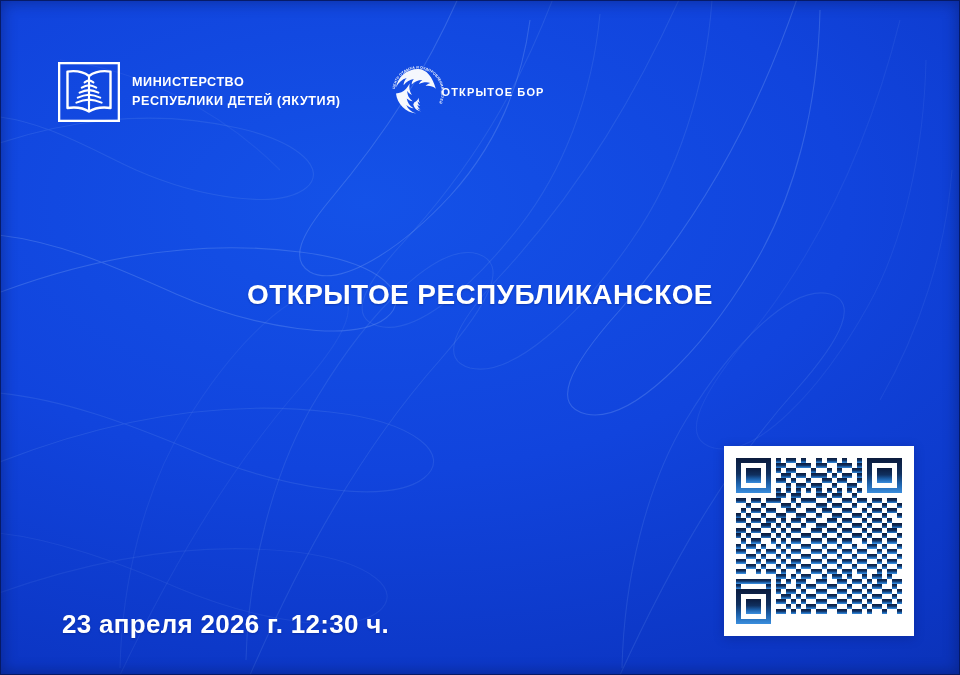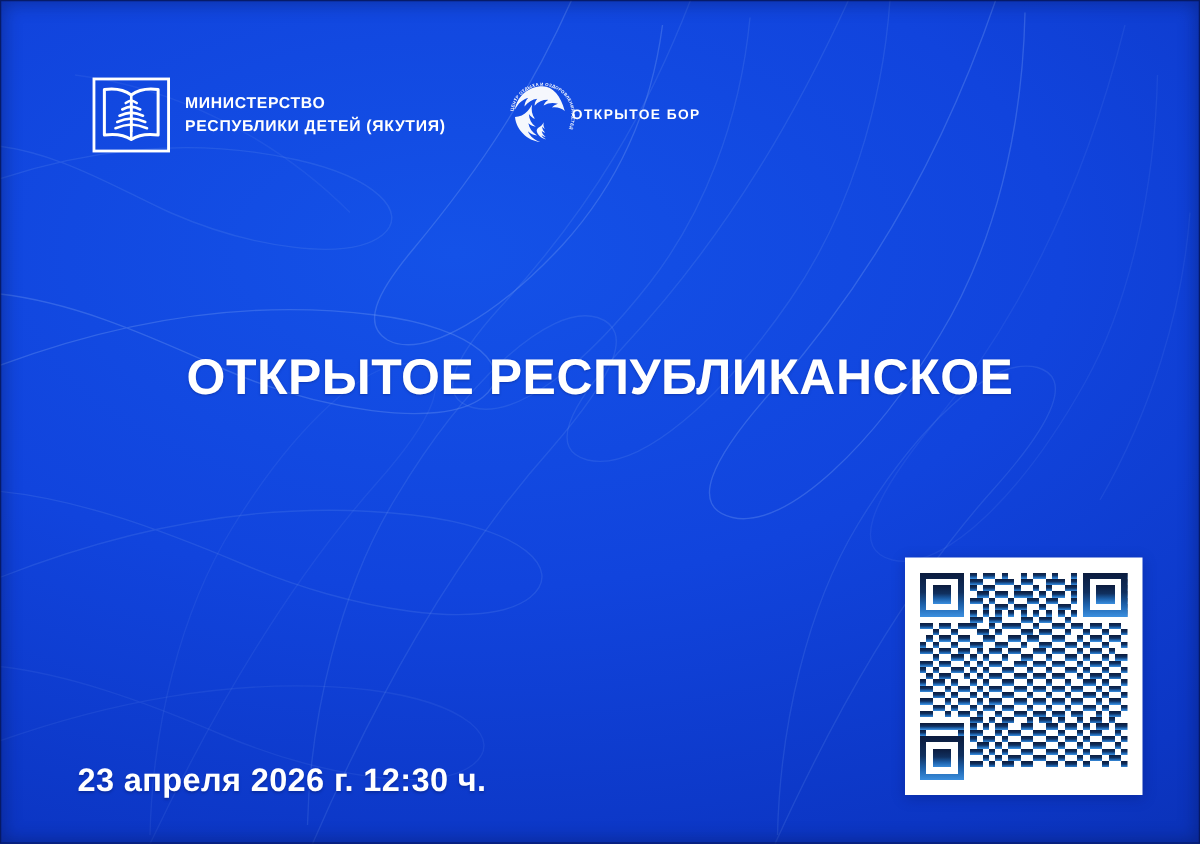--- a/index.html
+++ b/index.html
@@ -42,21 +42,21 @@
     stroke:#7fa6f5;
     stroke-opacity:.30;
     stroke-width:1.1;
   }
   .pattern path.soft{ stroke-opacity:.17; }
   .pattern path.faint{ stroke-opacity:.11; }
 
   
   .header{
     position:absolute;
-    left:74px; top:62px;
+    left:58px; top:62px;
     display:flex; align-items:center;
     z-index:4;
   }
 
   .logo-ministry{ display:flex; align-items:center; }
 
   .book-mark{ width:62px; height:60px; flex:0 0 auto; }
 
   .ministry-text{
     margin-left:12px;
@@ -84,21 +84,21 @@
 
   
   .title{
     position:absolute;
     left:0; right:0;
     top:276px;
     z-index:4;
     text-align:center;
     color:#ffffff;
     font-weight:700;
-    font-size:40px;
+    font-size:28px;
     line-height:1.34;
     letter-spacing:.4px;
     text-shadow:0 1px 2px rgba(4,20,90,.35);
   }
   .title .line{ display:block; }
 
   
   .date{
     position:absolute;
     left:62px; bottom:35px;

